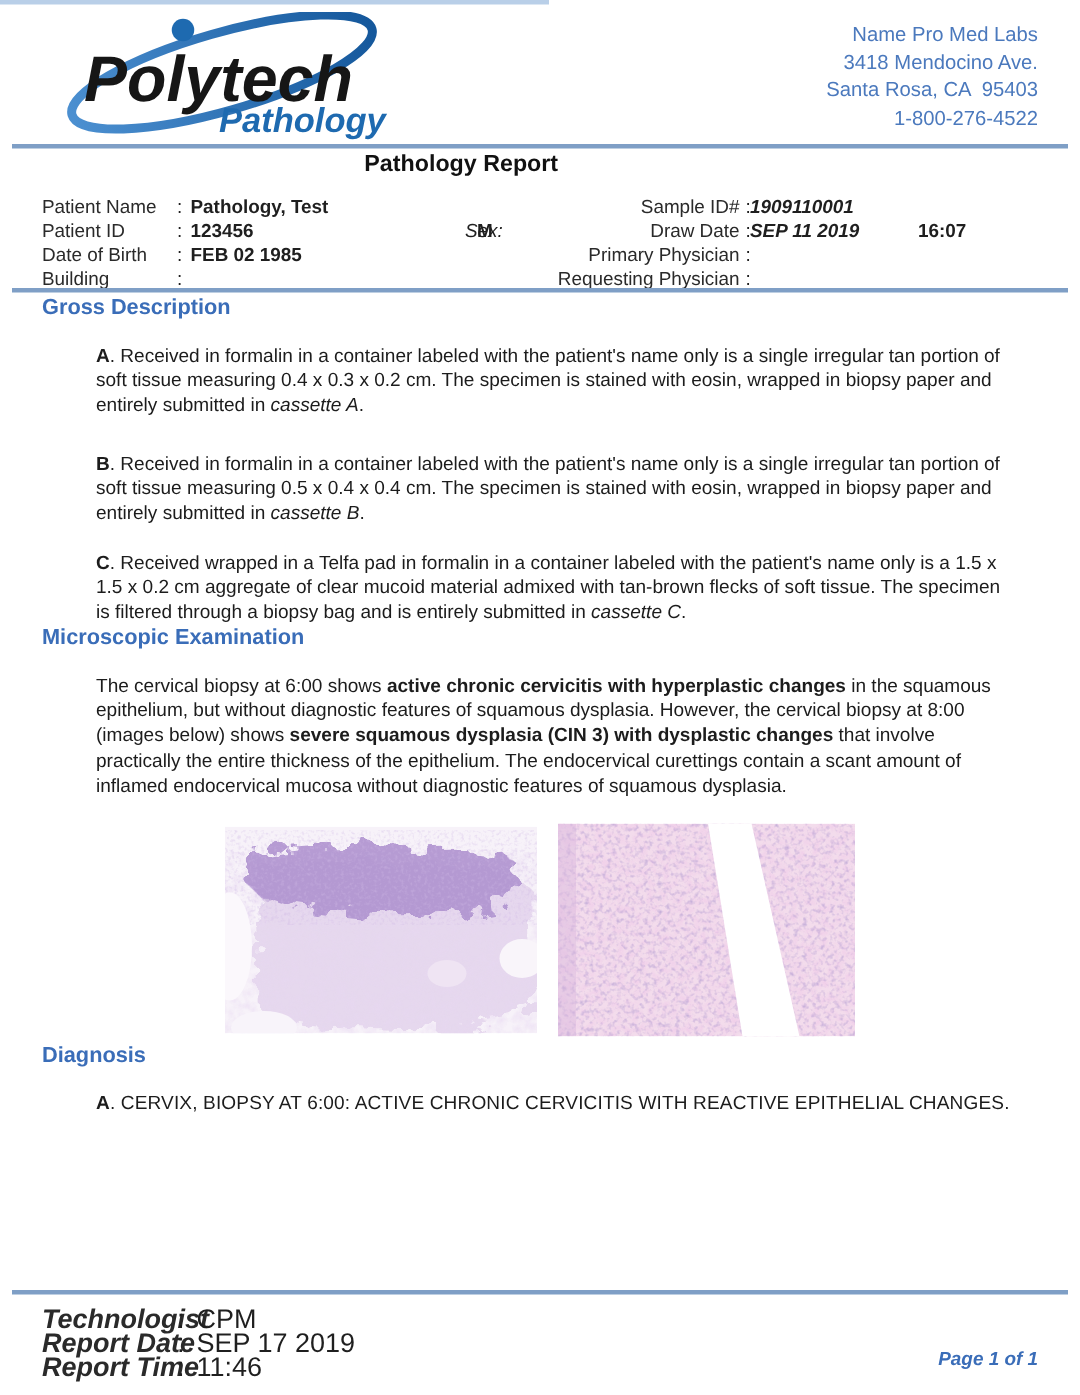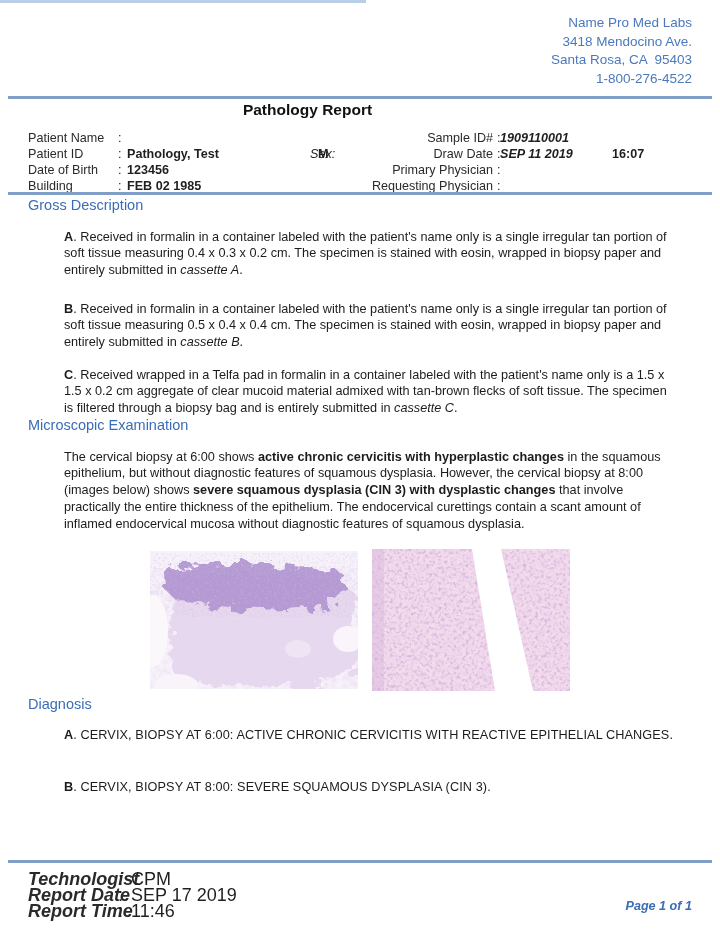--- a/index.html
+++ b/index.html
@@ -15,29 +15,29 @@
   .lab-line{white-space:pre;}
   .rule{position:absolute;left:8px;width:704px;height:3px;background:#7f9fc6;}
   .rule1{top:96px;}
   .rule2{top:192px;}
   .rule3{top:860px;}
   .report-title{position:absolute;left:0;top:101px;width:615px;text-align:center;font-size:15.5px;font-weight:bold;color:#111;}
   
   .p-row{position:absolute;left:0;width:614px;height:16px;font-size:12.6px;}
   .pl-label{position:absolute;left:28px;color:#2a2a2a;}
   .pl-colon{position:absolute;left:118px;}
-  .pl-value{position:absolute;left:127px;font-weight:bold;margin-top:16px;}
+  .pl-value{position:absolute;left:127px;font-weight:bold;}
   .sex-label{position:absolute;left:288px;font-style:italic;margin-left:22px;}
   .sex-value{position:absolute;left:318px;font-weight:bold;}
   .pr-label{position:absolute;left:330px;width:163px;text-align:right;color:#2a2a2a;}
   .pr-colon{position:absolute;left:497px;}
   .pr-value{position:absolute;left:500px;font-weight:bold;font-style:italic;}
   .pr-extra{position:absolute;left:612px;font-weight:bold;}
   
-  .sec-heading{position:absolute;left:28px;font-size:14.5px;font-weight:normal;color:#3a6db8;text-align:center;}
+  .sec-heading{position:absolute;left:28px;font-size:14.5px;font-weight:bold;color:#3a6db8;text-align:center;}
   .par{position:absolute;left:64px;width:612px;font-size:12.7px;line-height:16.8px;color:#1c1c1c;}
   .par b{font-weight:bold;}
   .par i{font-style:italic;}
   .diag{letter-spacing:0.1px;}
   
   .fig{position:absolute;overflow:hidden;}
   .fig-left{left:150px;top:551px;width:208px;height:138px;}
   .fig-right{left:372px;top:549px;width:198px;height:142px;}
   
   .f-row{position:absolute;left:0;width:720px;height:16px;font-size:18px;}
@@ -46,20 +46,34 @@
   .f-value{position:absolute;left:131px;}
   .page-label{position:absolute;right:28px;top:899px;font-size:12.6px;font-weight:bold;font-style:italic;color:#3a6db8;}
 </style>
 </head>
 <body>
 
 <div class="page">
 
   <div class="scanline"></div>
 
+  <div class="logo">
+    <svg width="262" height="86" viewBox="0 0 262 86">
+      <defs>
+        <linearGradient id="sw" x1="0" y1="0" x2="1" y2="0">
+          <stop offset="0" stop-color="#4b8fd0"></stop>
+            <stop offset="1" stop-color="#15589c"></stop>
+        </linearGradient>
+      </defs>
+      <ellipse cx="122" cy="40" rx="104" ry="26" fill="none" stroke="url(#sw)" stroke-width="6" transform="rotate(-16 122 40)"></ellipse>
+      <circle cx="96" cy="12" r="7.5" fill="#1e6ab0"></circle>
+      <text x="30" y="59" font-size="43" font-weight="bold" font-style="italic" fill="#161616">Polytech</text>
+      <text x="120" y="80" font-size="23" font-weight="bold" font-style="italic" fill="#1e6ab0">Pathology</text>
+    </svg>
+  </div>
 
   <div class="lab">
     <div class="lab-line">Name Pro Med Labs</div>
     <div class="lab-line">3418 Mendocino Ave.</div>
     <div class="lab-line">Santa Rosa, CA  95403</div>
     <div class="lab-line">1-800-276-4522</div>
   </div>
 
   <div class="rule rule1"></div>
   <div class="report-title">Pathology Report</div>
@@ -152,21 +166,20 @@
       <rect width="198" height="142" fill="#f3dcec"></rect>
       <rect width="198" height="142" filter="url(#spkD)" opacity="0.8"></rect>
       <rect width="198" height="142" filter="url(#spkC)" opacity="0.85"></rect>
       <rect x="0" y="0" width="12" height="142" fill="#d9b8dd" opacity="0.45"></rect>
       <polygon points="100,0 129,0 161,142 123,142" fill="#ffffff"></polygon>
     </svg>
   </div>
 
   <div class="sec-heading" style="top:696px">Diagnosis</div>
   <p class="par diag" style="top:714px"><b>A</b><span>. CERVIX, BIOPSY AT 6:00: ACTIVE CHRONIC CERVICITIS WITH REACTIVE EPITHELIAL CHANGES.</span></p>
-  <p class="par diag" style="top:766px"><b>B</b><span>. CERVIX, BIOPSY AT 8:00: SEVERE SQUAMOUS DYSPLASIA (CIN 3).</span></p>
 
   <div class="rule rule3"></div>
   <div class="f-row" style="top:869px">
     <span class="f-label">Technologist</span>
     <span class="f-colon">:</span>
     <span class="f-value">CPM</span>
   </div>
   <div class="f-row" style="top:885px">
     <span class="f-label">Report Date</span>
     <span class="f-colon">:</span>

